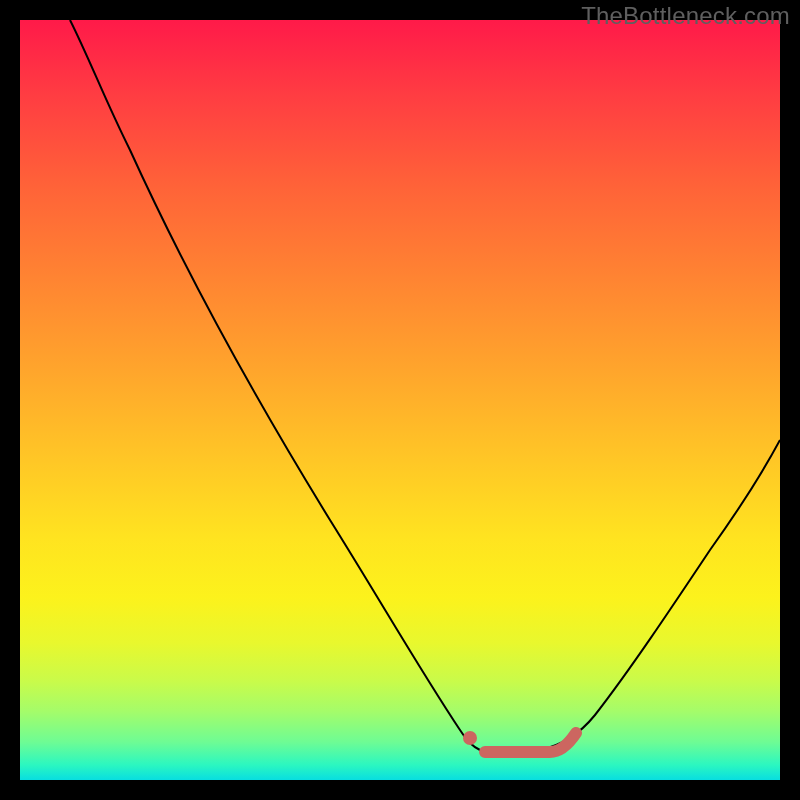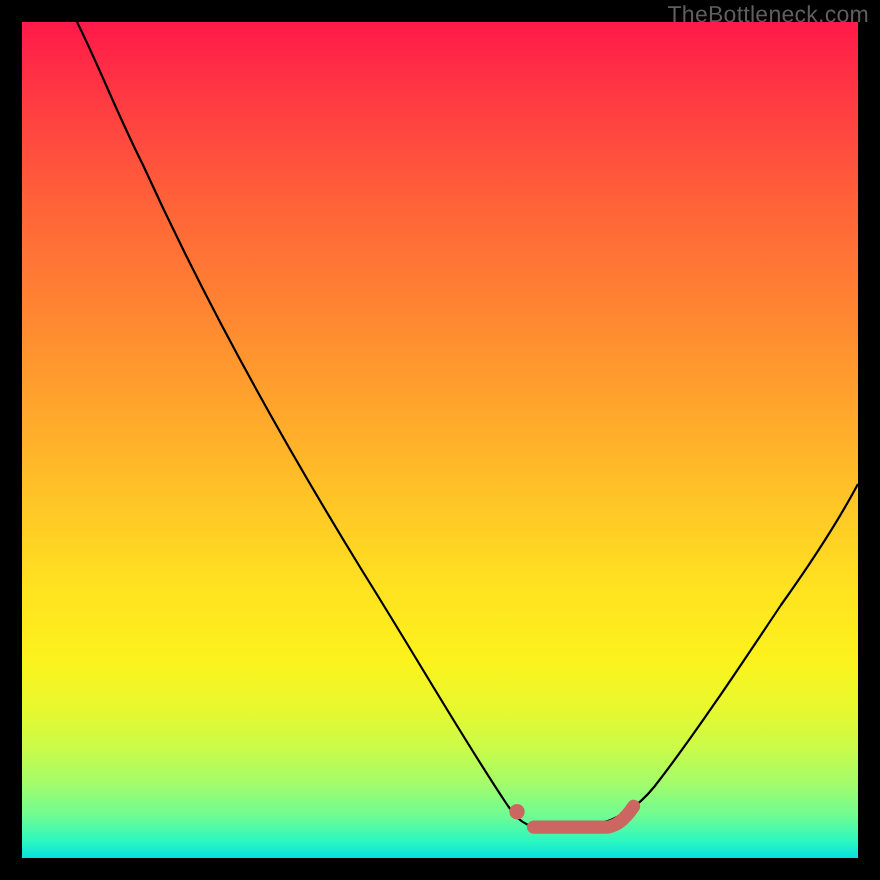--- a/index.html
+++ b/index.html
@@ -30,21 +30,21 @@
       #a4fc6a 91%,
       #6efc94 95%,
       #2cf7c0 98%,
       #08dee0 100%);
   }
   .watermark {
     position: absolute;
     top: 2px;
     right: 10px;
     font-family: Arial, Helvetica, sans-serif;
-    font-size: 21px;
+    font-size: 24px;
     color: #5f5f5f;
     font-weight: 500;
     letter-spacing: 0.2px;
   }
   svg.plot {
     position: absolute;
     left: 0;
     top: 0;
     width: 760px;
     height: 760px;

